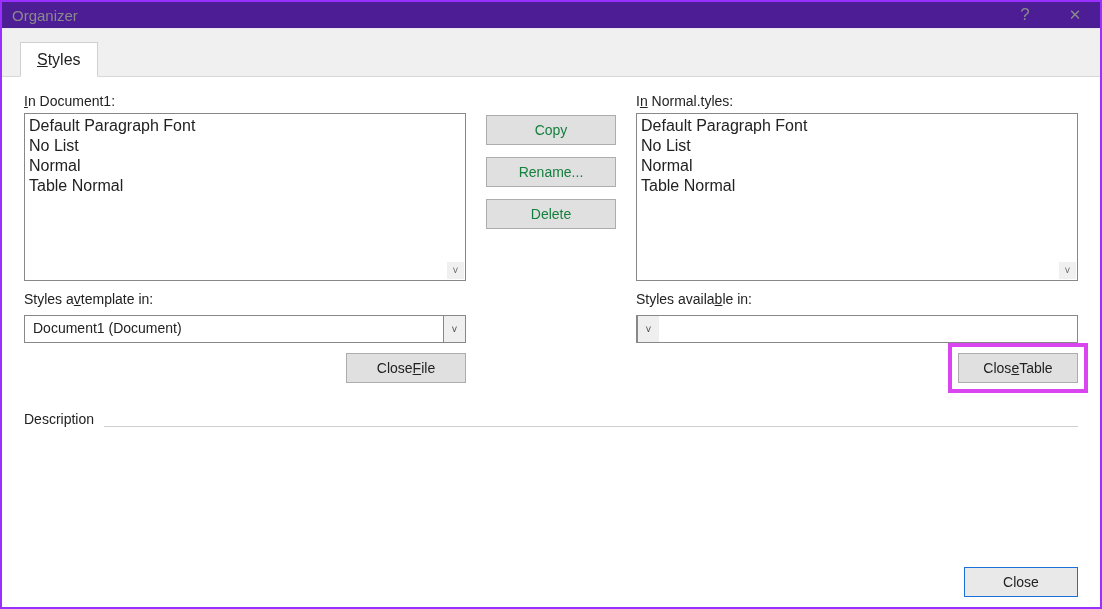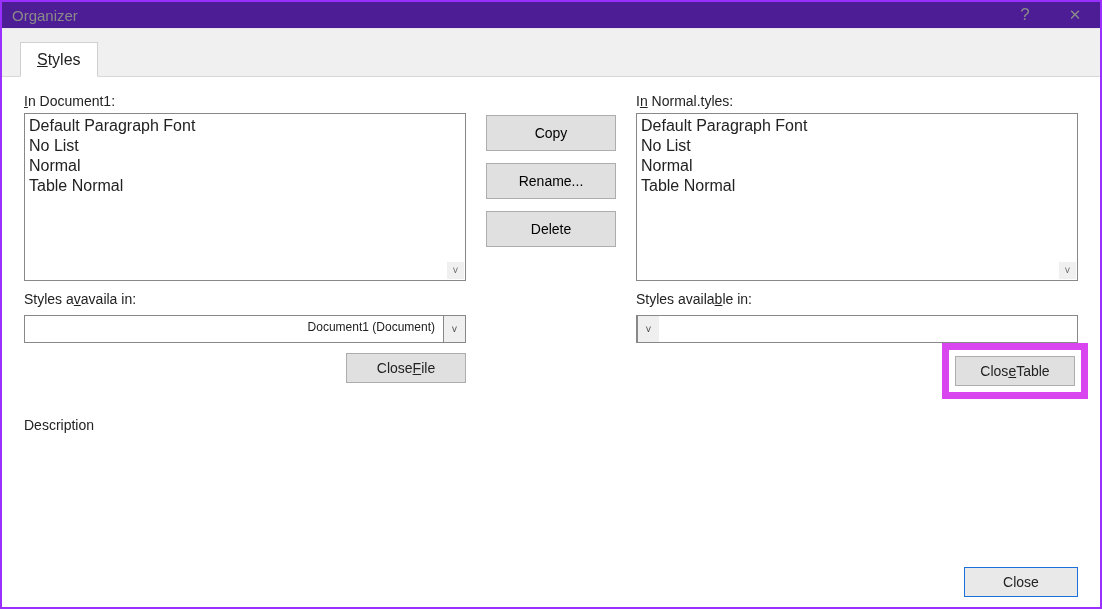--- a/index.html
+++ b/index.html
@@ -108,45 +108,44 @@
     height: 17px;
     background: #f0f0f0;
     display: flex;
     align-items: center;
     justify-content: center;
     font-size: 10px;
     color: #666;
   }
 
   .btn {
-    height: 36px;
+    height: 30px;
     border: 1px solid #adadad;
     background: #e0e0e0;
     font-size: 14px;
-    color: #000000;
+    color: #15803d;
     display: flex;
     align-items: center;
     justify-content: center;
     cursor: default;
   }
 
   .avail-lbl { margin-top: 10px; }
 
   .combo {
     display: flex;
     border: 1px solid #888;
     height: 28px;
     background: #fff;
     margin-top: 4px;
   }
   .combo .ctext {
     flex: 1;
     padding: 4px 8px;
-    font-size: 12px;
-    text-align: right;
+    font-size: 14px;
   }
   .combo .cbtn {
     width: 22px;
     border-left: 1px solid #888;
     background: #efefef;
     display: flex;
     align-items: center;
     justify-content: center;
     font-size: 10px;
     color: #444;
@@ -164,31 +163,30 @@
     background: #e0e0e0;
     font-size: 14px;
     color: #222;
     display: flex;
     align-items: center;
     justify-content: center;
     cursor: pointer;
   }
   .closefile .mn { text-decoration: underline; }
   .highlight-wrap {
-    border: 7px solid #d946ef;
+    border: 4px solid #d946ef;
     padding: 6px;
     margin: -10px -10px 0 0;
   }
 
   .desc-row {
     display: flex;
-    align-items: flex-start;
+    align-items: flex-end;
     margin-top: 18px;
     gap: 10px;
-    flex-direction: column;
   }
   .desc-row .line {
     flex: 1;
     height: 1px;
     background: #cfcfcf;
   }
 
   .footer {
     margin-top: auto;
     display: flex;
@@ -237,21 +235,21 @@
         <div class="listbox">
           <div class="items">
             <div>Default Paragraph Font</div>
             <div>No List</div>
             <div>Normal</div>
             <div>Table Normal</div>
           </div>
           <div class="scroll-down">˅</div>
         </div>
         <div class="lbl avail-lbl">
-          <span>Styles a</span><span class="mn">v</span><span>availa in:</span>
+          <span>Styles a</span><span class="mn">v</span><span>template in:</span>
         </div>
         <div class="combo">
           <div class="ctext">Document1 (Document)</div>
           <div class="cbtn">˅</div>
         </div>
         <div class="closefile-row">
           <div class="closefile">
             <span>Close </span>
               <span class="mn">F</span>
               <span>ile</span>

